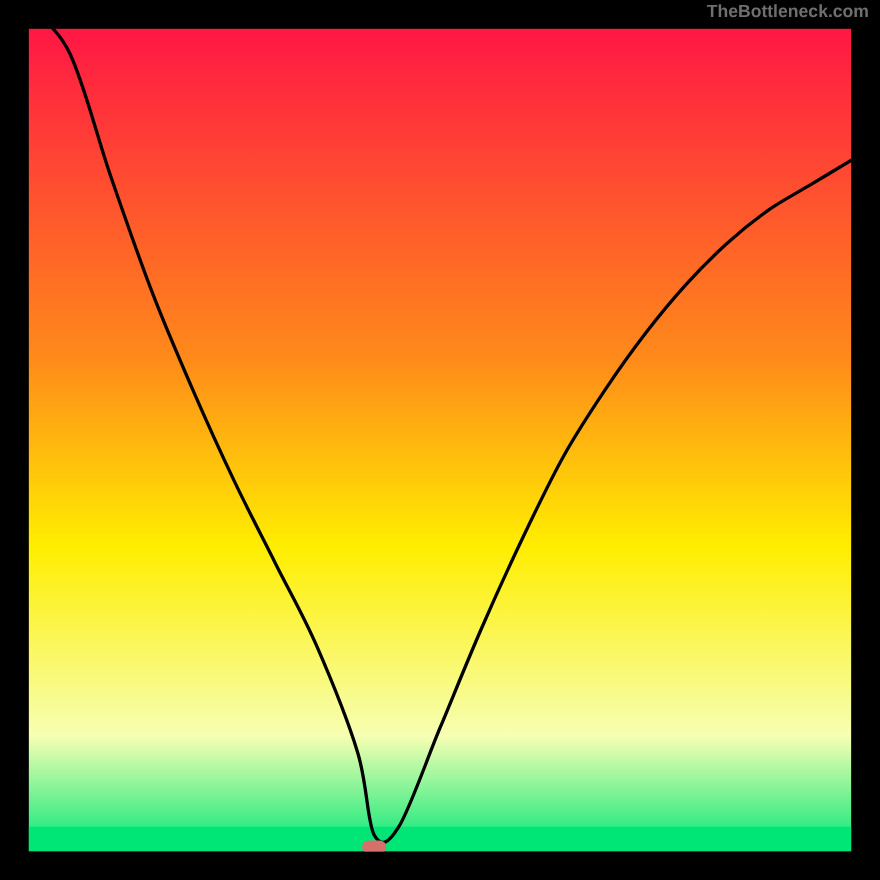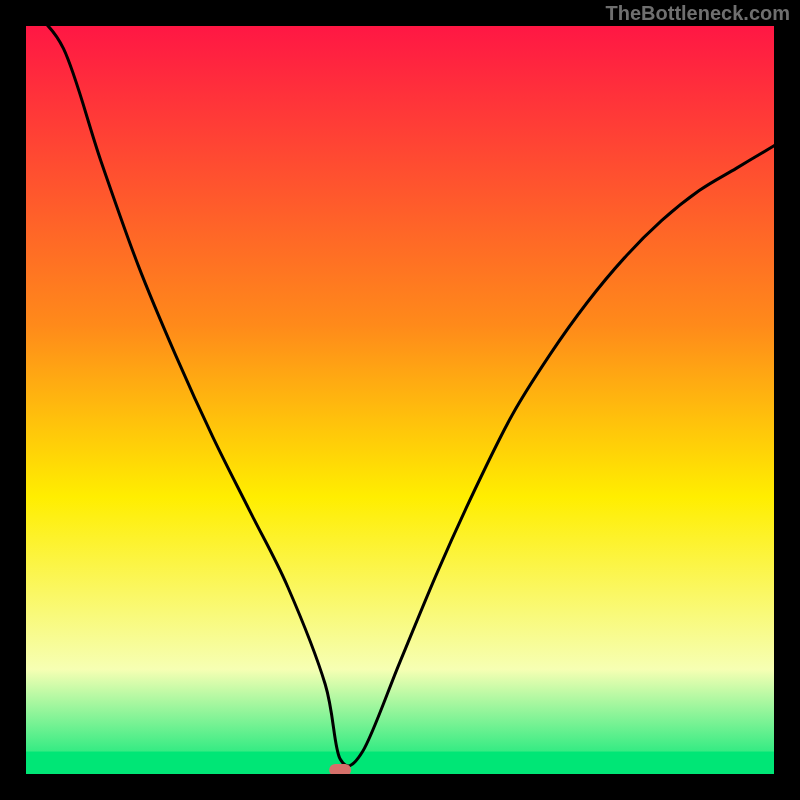--- a/index.html
+++ b/index.html
@@ -25,21 +25,21 @@
     height: 748px;
   }
   .plot-area svg {
     display: block;
   }
   .watermark {
     position: absolute;
     top: 2px;
     right: 10px;
     color: #6f6f6f;
-    font-size: 20px;
+    font-size: 16px;
     font-weight: 600;
     letter-spacing: 0px;
   }
 </style>
 </head>
 <body>
 
 <div class="outer">
 
   <div class="watermark">TheBottleneck.com</div>

